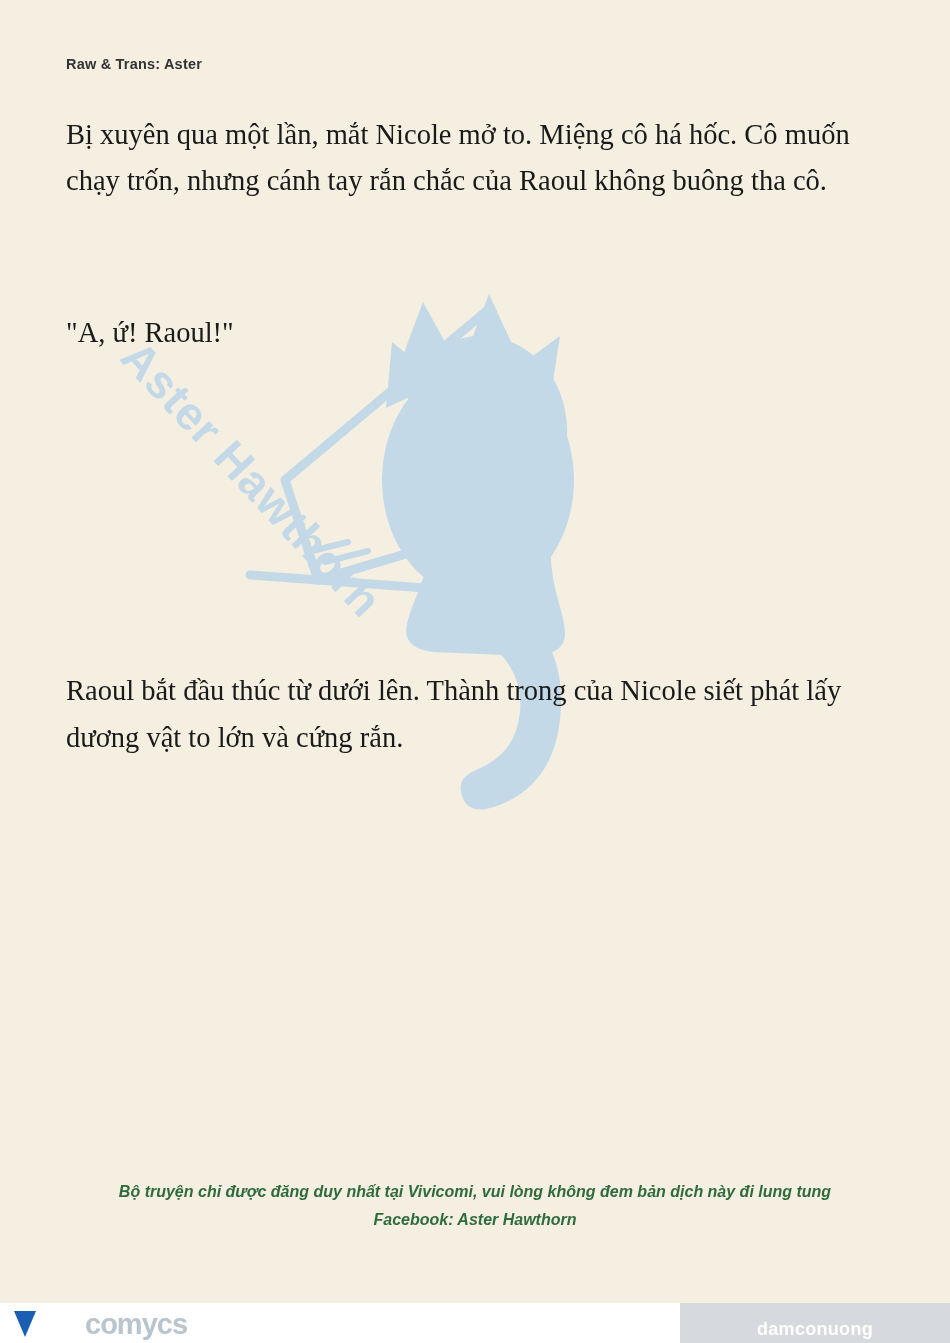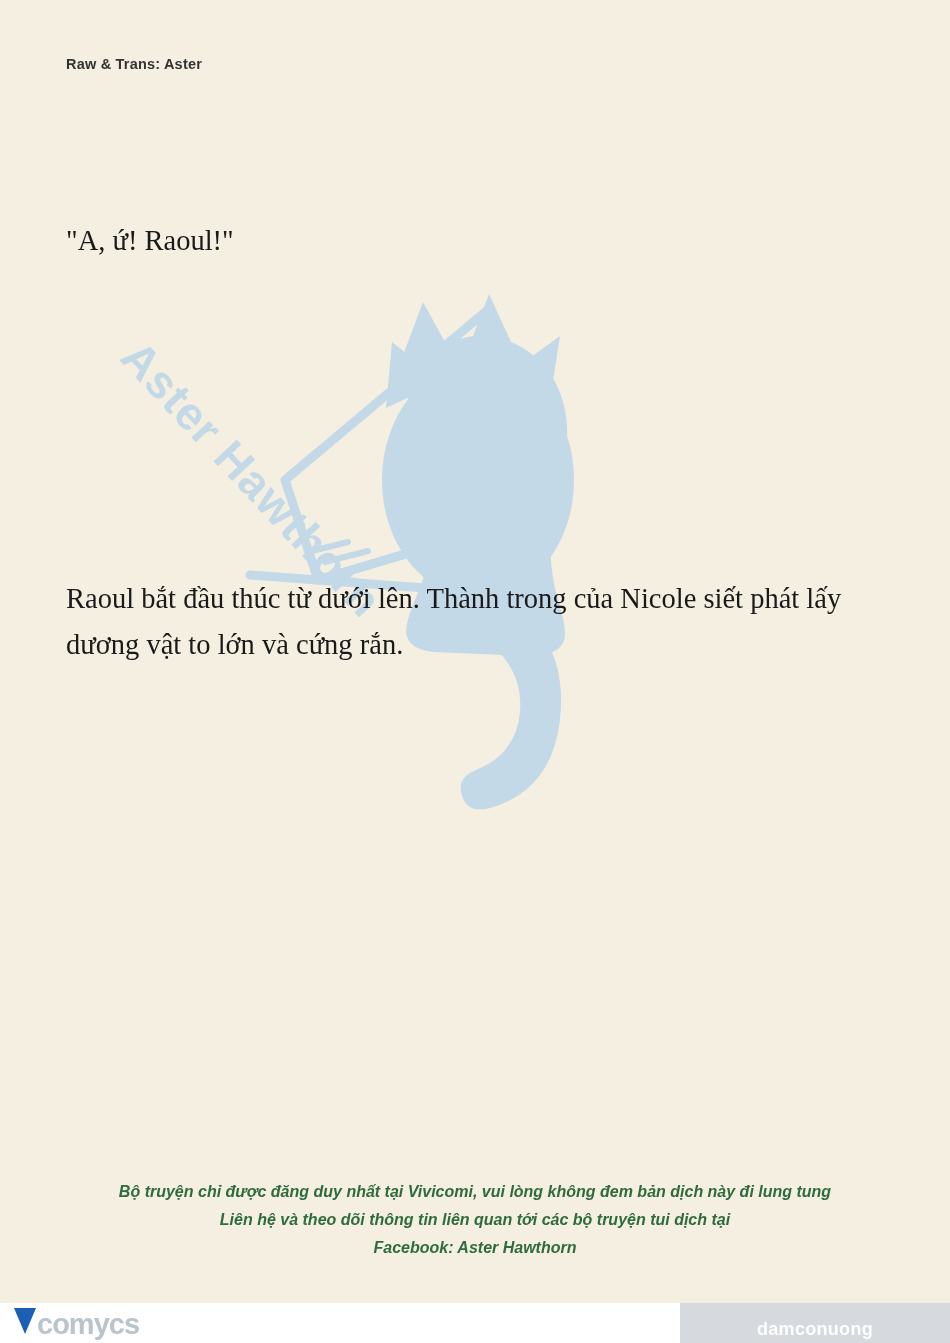--- a/index.html
+++ b/index.html
@@ -113,22 +113,23 @@
     width: 950px;
     height: 40px;
     background: #ffffff;
   }
 
   .logo {
     position: absolute;
     left: 14px;
     top: 1308px;
     display: flex;
-    align-items: flex-start;
+    align-items: center;
     height: 32px;
+    gap: 48px;
   }
 
   .logo-mark {
     width: 22px;
     height: 26px;
     background: #1a5fb4;
     clip-path: polygon(0 0, 100% 0, 50% 100%);
     margin-right: 1px;
   }
 
@@ -194,31 +195,31 @@
     <g fill="#c3d9e8">
       <ellipse cx="288" cy="190" rx="96" ry="118"></ellipse>
       <path d="M196 118 l6 -66 50 40 Z"></path>
       <path d="M360 110 l10 -64 -52 38 Z"></path>
       <path d="M300 300 q80 40 70 130 q-8 70 -70 88 q-22 6 -28 -12 q-6 -18 14 -26 q40 -16 44 -58 q4 -46 -40 -76 Z"></path>
     </g>
   </svg>
   <div class="wm-text">Aster Hawthorn</div>
 
   <div class="content">
+    <div class="para">Bị xuyên qua một lần, mắt Nicole mở to. Miệng cô há hốc. Cô muốn chạy trốn, nhưng cánh tay rắn chắc của Raoul không buông tha cô.</div>
     <div class="spacer-1"></div>
     <div class="para">"A, ứ! Raoul!"</div>
     <div class="spacer-2"></div>
     <div class="spacer-3"></div>
     <div class="spacer-4"></div>
     <div class="para">Raoul bắt đầu thúc từ dưới lên. Thành trong của Nicole siết phát lấy dương vật to lớn và cứng rắn.</div>
   </div>
 
   <div class="footer-note">
     <div>Bộ truyện chỉ được đăng duy nhất tại Vivicomi, vui lòng không đem bản dịch này đi lung tung</div>
-    <div>Liên hệ và theo dõi thông tin liên quan tới các bộ truyện tui dịch tại</div>
     <div>Facebook: Aster Hawthorn</div>
   </div>
 
 </div>
 
 <div class="bottom-bar"></div>
 
 <div class="logo">
   <div class="logo-mark"></div>
   <div class="logo-text">comycs</div>

